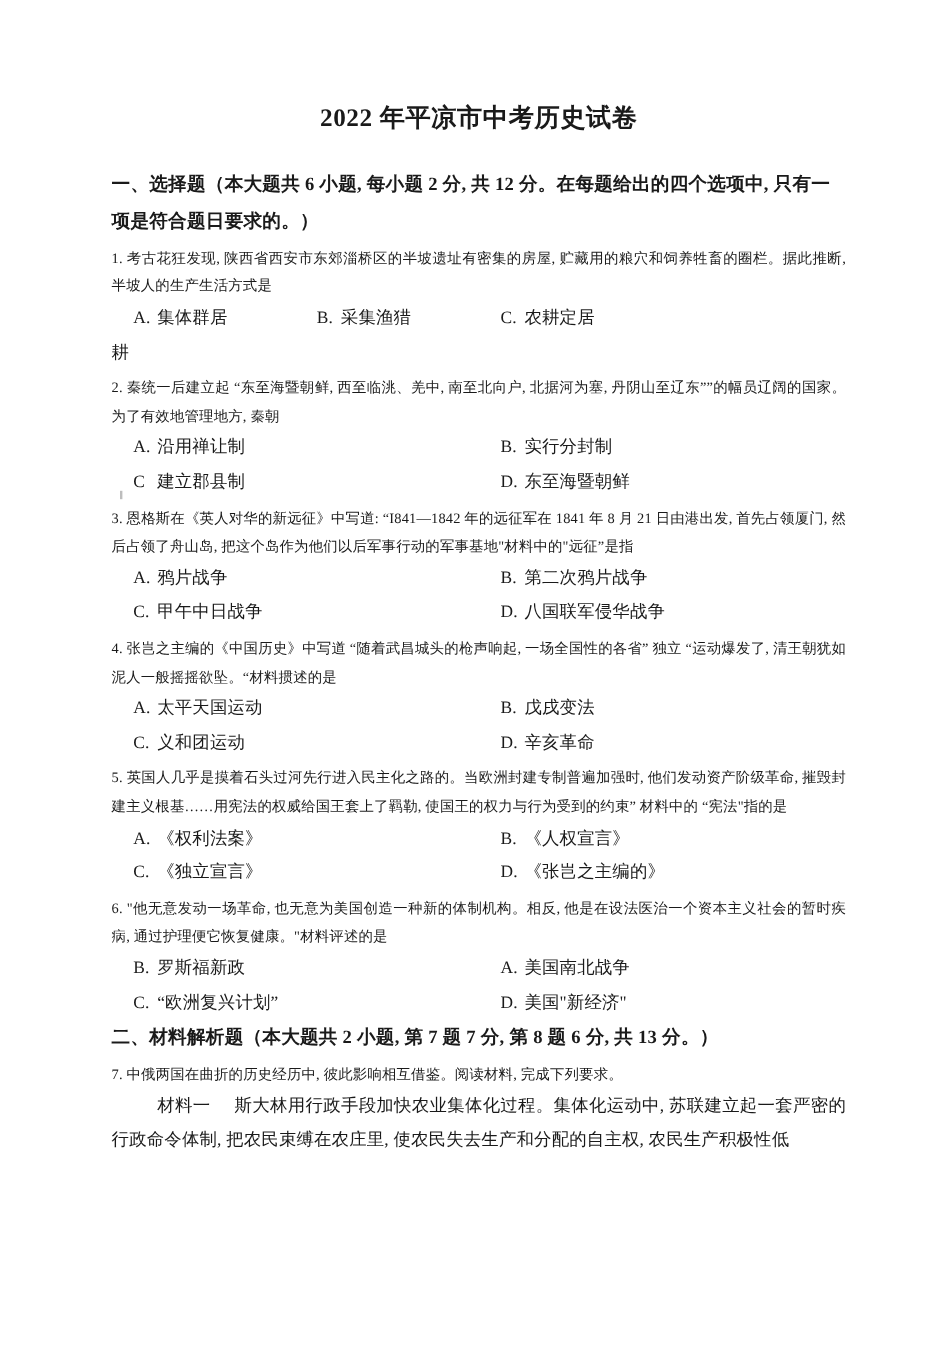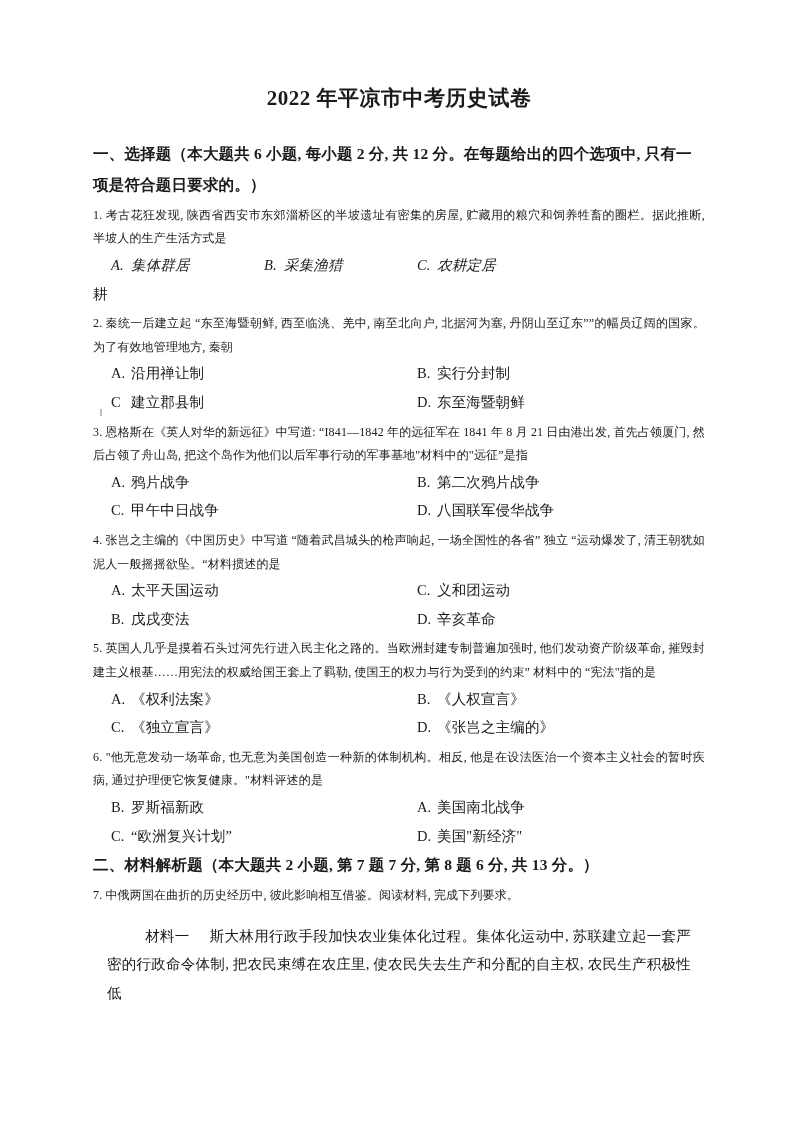--- a/index.html
+++ b/index.html
@@ -59,40 +59,39 @@
     display: flex;
     flex-wrap: wrap;
     font-size: 14.5px;
     line-height: 1.97;
     letter-spacing: 0.15px;
   }
   .opts.cols4 > .opt {
     width: 25%;
     box-sizing: border-box;
     padding-left: 18px;
-    font-style: italic;
   }
   .opts.cols2 > .opt {
     width: 50%;
     box-sizing: border-box;
     padding-left: 18px;
   }
   .opt .lab {
     display: inline-block;
     min-width: 20px;
   }
   .opt-overflow {
     font-size: 14.5px;
     line-height: 1.97;
     letter-spacing: 0.15px;
   }
   .material {
     font-size: 14.5px;
     line-height: 1.97;
-    margin: 14px;
+    margin: 0;
     text-align: justify;
     text-justify: inter-character;
     letter-spacing: 0.15px;
   }
   .material .indent {
     display: inline-block;
     width: 38px;
   }
   .material .gap {
     display: inline-block;
@@ -144,22 +143,22 @@
         <div class="opt"><span class="lab">B.</span><span>第二次鸦片战争</span></div>
         <div class="opt"><span class="lab">C.</span><span>甲午中日战争</span></div>
         <div class="opt"><span class="lab">D.</span><span>八国联军侵华战争</span></div>
       </div>
     </div>
 
     <div class="q-block">
       <p class="q-text">4. 张岂之主编的《中国历史》中写道 “随着武昌城头的枪声响起, 一场全国性的各省” 独立 “运动爆发了, 清王朝犹如泥人一般摇摇欲坠。“材料掼述的是</p>
       <div class="opts cols2">
         <div class="opt"><span class="lab">A.</span><span>太平天国运动</span></div>
+        <div class="opt"><span class="lab">B.</span><span>戊戌变法</span></div>
         <div class="opt"><span class="lab">C.</span><span>义和团运动</span></div>
-        <div class="opt"><span class="lab">B.</span><span>戊戌变法</span></div>
         <div class="opt"><span class="lab">D.</span><span>辛亥革命</span></div>
       </div>
     </div>
 
     <div class="q-block">
       <p class="q-text">5. 英国人几乎是摸着石头过河先行进入民主化之路的。当欧洲封建专制普遍加强时, 他们发动资产阶级革命, 摧毁封建主义根基……用宪法的权威给国王套上了羁勒, 使国王的权力与行为受到的约束” 材料中的 “宪法"指的是</p>
       <div class="opts cols2">
         <div class="opt"><span class="lab">A.</span><span>《权利法案》</span></div>
         <div class="opt"><span class="lab">B.</span><span>《人权宣言》</span></div>
         <div class="opt"><span class="lab">C.</span><span>《独立宣言》</span></div>

